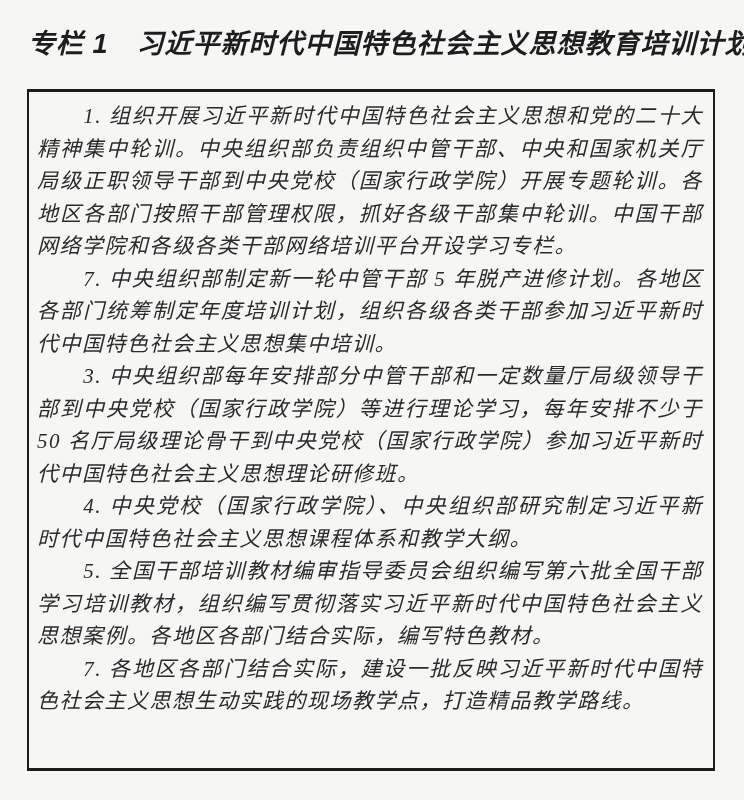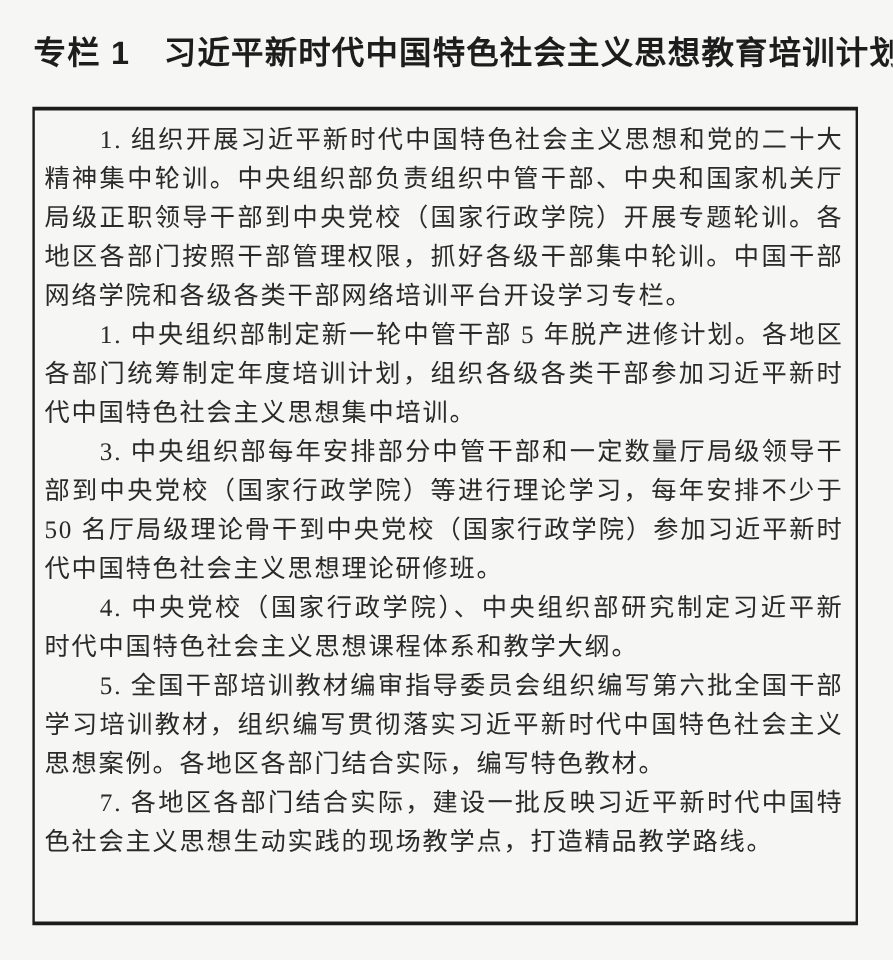--- a/index.html
+++ b/index.html
@@ -8,20 +8,21 @@
     background: #f6f6f4;
     font-family: "Liberation Serif", "DejaVu Serif", serif;
   }
   .page {
     position: relative;
     width: 744px;
     height: 772px;
     background: #f6f6f4;
     overflow: hidden;
     box-sizing: border-box;
+    font-style: italic;
   }
   .title {
     display: flex;
     align-items: baseline;
     margin: 26px 24px 0 28px;
     font-family: "Liberation Sans", "DejaVu Sans", sans-serif;
     font-weight: 700;
     font-size: 27px;
     line-height: 36px;
     color: #1d1d1d;
@@ -55,19 +56,19 @@
 <body>
 
 <div class="page">
   <h1 class="title">
     <span class="label">专栏 1</span>
     <span class="text">习近平新时代中国特色社会主义思想教育培训计划</span>
   </h1>
 
   <div class="box">
     <p>1. 组织开展习近平新时代中国特色社会主义思想和党的二十大精神集中轮训。中央组织部负责组织中管干部、中央和国家机关厅局级正职领导干部到中央党校（国家行政学院）开展专题轮训。各地区各部门按照干部管理权限，抓好各级干部集中轮训。中国干部网络学院和各级各类干部网络培训平台开设学习专栏。</p>
-    <p>1. 中央组织部制定新一轮中管干部 5 年脱产进修计划。各地区各部门统筹制定年度培训计划，组织各级各类干部参加习近平新时代中国特色社会主义思想集中培训。</p>
+    <p>7. 中央组织部制定新一轮中管干部 5 年脱产进修计划。各地区各部门统筹制定年度培训计划，组织各级各类干部参加习近平新时代中国特色社会主义思想集中培训。</p>
     <p>3. 中央组织部每年安排部分中管干部和一定数量厅局级领导干部到中央党校（国家行政学院）等进行理论学习，每年安排不少于 50 名厅局级理论骨干到中央党校（国家行政学院）参加习近平新时代中国特色社会主义思想理论研修班。</p>
     <p>4. 中央党校（国家行政学院）、中央组织部研究制定习近平新时代中国特色社会主义思想课程体系和教学大纲。</p>
     <p>5. 全国干部培训教材编审指导委员会组织编写第六批全国干部学习培训教材，组织编写贯彻落实习近平新时代中国特色社会主义思想案例。各地区各部门结合实际，编写特色教材。</p>
     <p>7. 各地区各部门结合实际，建设一批反映习近平新时代中国特色社会主义思想生动实践的现场教学点，打造精品教学路线。</p>
   </div>
 </div>
 
 </body></html>

